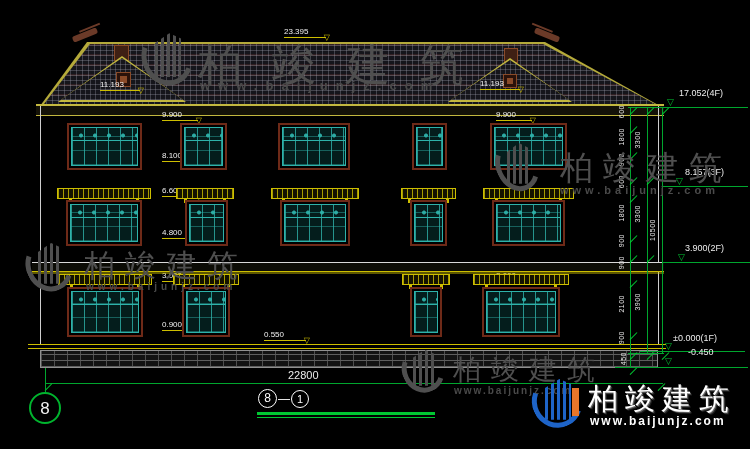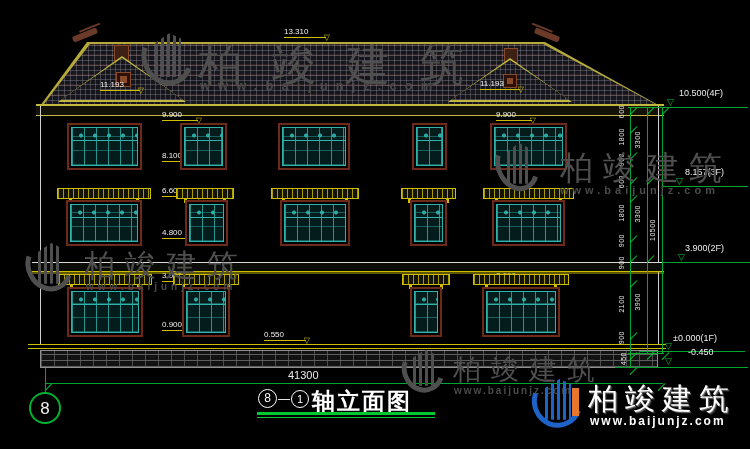--- a/index.html
+++ b/index.html
@@ -95,21 +95,21 @@
   <div class="gable" style="left:448px;top:58px;width:124px;height:44px">
       <div></div>
     </div>
   <div class="orn" style="left:116px;top:72px;width:13px;height:13px"></div>
   <div class="orn" style="left:503px;top:74px;width:12px;height:12px"></div>
   <div class="eave" style="left:36px;top:104px;width:628px;height:9px"></div>
 
   <div class="walledge" style="left:40px;top:106px;height:240px"></div>
   <div class="walledge" style="left:658px;top:106px;height:240px"></div>
 
-  <div class="flabel" style="left:284px;top:27px;width:42px"><span>13.310</span></div>
+  <div class="flabel" style="left:284px;top:27px;width:42px"><span>23.395</span></div>
   <div class="flabel" style="left:100px;top:80px;width:40px"><span>11.193</span></div>
   <div class="flabel" style="left:480px;top:79px;width:40px"><span>11.193</span></div>
   <div class="flabel" style="left:162px;top:110px;width:36px"><span>9.900</span></div>
   <div class="flabel" style="left:496px;top:110px;width:36px"><span>9.900</span></div>
   <div class="flabel" style="left:162px;top:151px;width:36px"><span>8.100</span></div>
   <div class="flabel" style="left:496px;top:151px;width:36px"><span>8.100</span></div>
   <div class="flabel" style="left:162px;top:186px;width:36px"><span>6.600</span></div>
   <div class="flabel" style="left:496px;top:186px;width:36px"><span>6.600</span></div>
   <div class="flabel" style="left:162px;top:228px;width:36px"><span>4.800</span></div>
   <div class="flabel" style="left:496px;top:228px;width:36px"><span>4.800</span></div>
@@ -176,28 +176,27 @@
   <div class="win" style="left:482px;top:287px;width:78px;height:50px">
       <div></div>
     </div>
 
   <div class="baseline" style="left:28px;top:344px;width:638px;height:3px"></div>
   <div class="brick" style="left:40px;top:350px;width:618px;height:18px"></div>
 
   <div class="gline" style="left:45px;top:383px;width:618px"></div>
   <div class="tick" style="left:40px;top:378px"></div>
   <div class="tick" style="left:653px;top:378px"></div>
-  <div class="dimtext" style="left:288px;top:369px">41300</div>
+  <div class="dimtext" style="left:288px;top:369px">22800</div>
   <div class="vline" style="left:45px;top:368px;height:24px"></div>
   <div class="axis-circ" style="left:29px;top:392px">8</div>
 
   <div class="tcirc" style="left:258px;top:389px;width:19px;height:19px;font-size:12px;line-height:17px">8</div>
   <div class="lvl-txt" style="left:278px;top:392px;font-size:12px;color:#fff">—</div>
   <div class="tcirc" style="left:291px;top:390px;width:18px;height:18px;font-size:11px;line-height:16px">1</div>
-  <div class="title-text" style="left:312px;top:386px">轴立面图</div>
   <div style="position:absolute;left:257px;top:412px;width:178px;height:3px;background:#00c832"></div>
   <div style="position:absolute;left:257px;top:417px;width:178px;height:1px;background:#00c832"></div>
 
   <div class="vline" style="left:630px;top:107px;height:261px"></div>
   <div class="vline" style="left:647px;top:107px;height:246px"></div>
   <div class="vline" style="left:662px;top:107px;height:246px"></div>
   <div class="gline" style="left:628px;top:107px;width:36px"></div>
   <div class="gline" style="left:628px;top:353px;width:36px"></div>
 
   <div class="tick" style="left:625px;top:102px"></div>
@@ -232,21 +231,21 @@
   <div class="dnum" style="left:620px;top:352px">450</div>
 
   <div class="dnum" style="left:634px;top:131px">3300</div>
   <div class="dnum" style="left:634px;top:205px">3300</div>
   <div class="dnum" style="left:634px;top:293px">3900</div>
 
   <div class="dnum" style="left:649px;top:219px">10500</div>
 
   <div class="gline" style="left:662px;top:107px;width:86px"></div>
   <div class="gtri" style="left:667px;top:98px">▽</div>
-  <div class="lvl-txt" style="left:679px;top:88px">10.500(4F)</div>
+  <div class="lvl-txt" style="left:679px;top:88px">17.052(4F)</div>
 
   <div class="gline" style="left:662px;top:186px;width:86px"></div>
   <div class="gtri" style="left:676px;top:177px">▽</div>
   <div class="lvl-txt" style="left:685px;top:167px">8.157(3F)</div>
 
   <div class="gline" style="left:662px;top:262px;width:88px"></div>
   <div class="gtri" style="left:678px;top:253px">▽</div>
   <div class="lvl-txt" style="left:685px;top:243px">3.900(2F)</div>
 
   <div class="gline" style="left:640px;top:351px;width:105px"></div>

